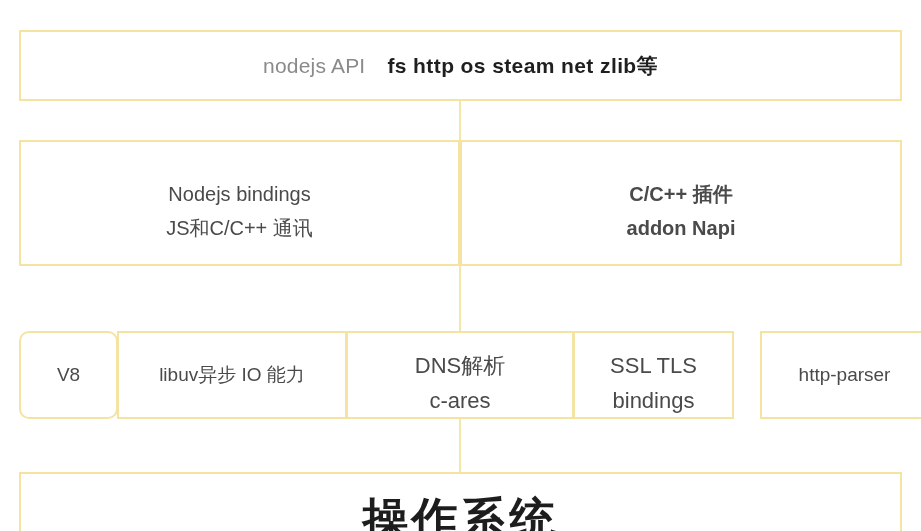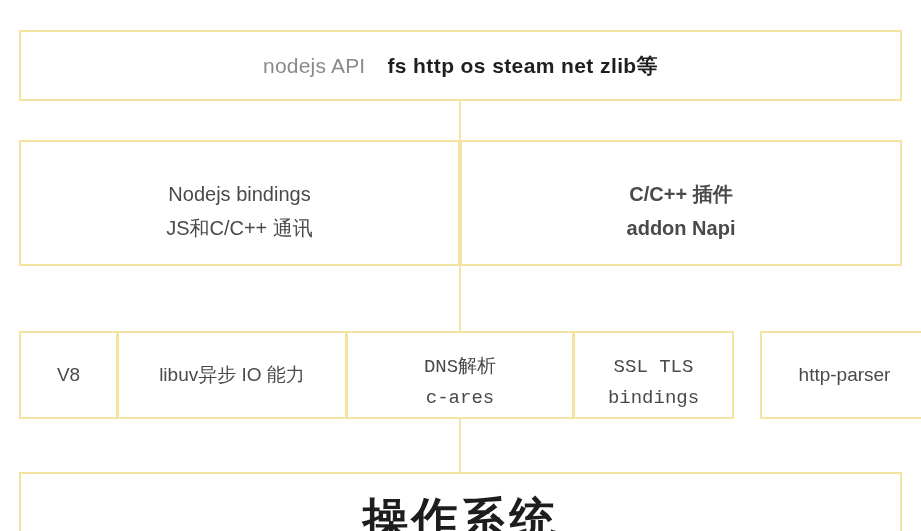--- a/index.html
+++ b/index.html
@@ -103,35 +103,34 @@
     font-size: 20px;
     color: #4a4a4a;
     white-space: nowrap;
   }
 
   
   .row3 {
     top: 331px;
     height: 88px;
   }
-  #cell-v8        { left: 19px;  width: 99px;  }
+  #cell-v8        { left: 19px;  width: 99px; border-radius: 10px;  }
   #cell-libuv     { left: 117px; width: 230px; }
   #cell-dns       { left: 346px; width: 228px; }
   #cell-ssl       { left: 573px; width: 161px; }
   #cell-httpparse { left: 760px; width: 169px; }
 
   .row3 .one-line {
     font-size: 19px;
     color: #4a4a4a;
     white-space: nowrap;
   }
   .row3 .stack .l1,
   .row3 .stack .l2 {
-    font-size: 19px;
-    font-family: Liberation Mono, monospace;
+    font-size: 22px;
   }
   .row3 .stack { gap: 7px; }
 
   
   #row-os {
     left: 19px;
     top: 472px;
     width: 883px;
     height: 86px;
   }

